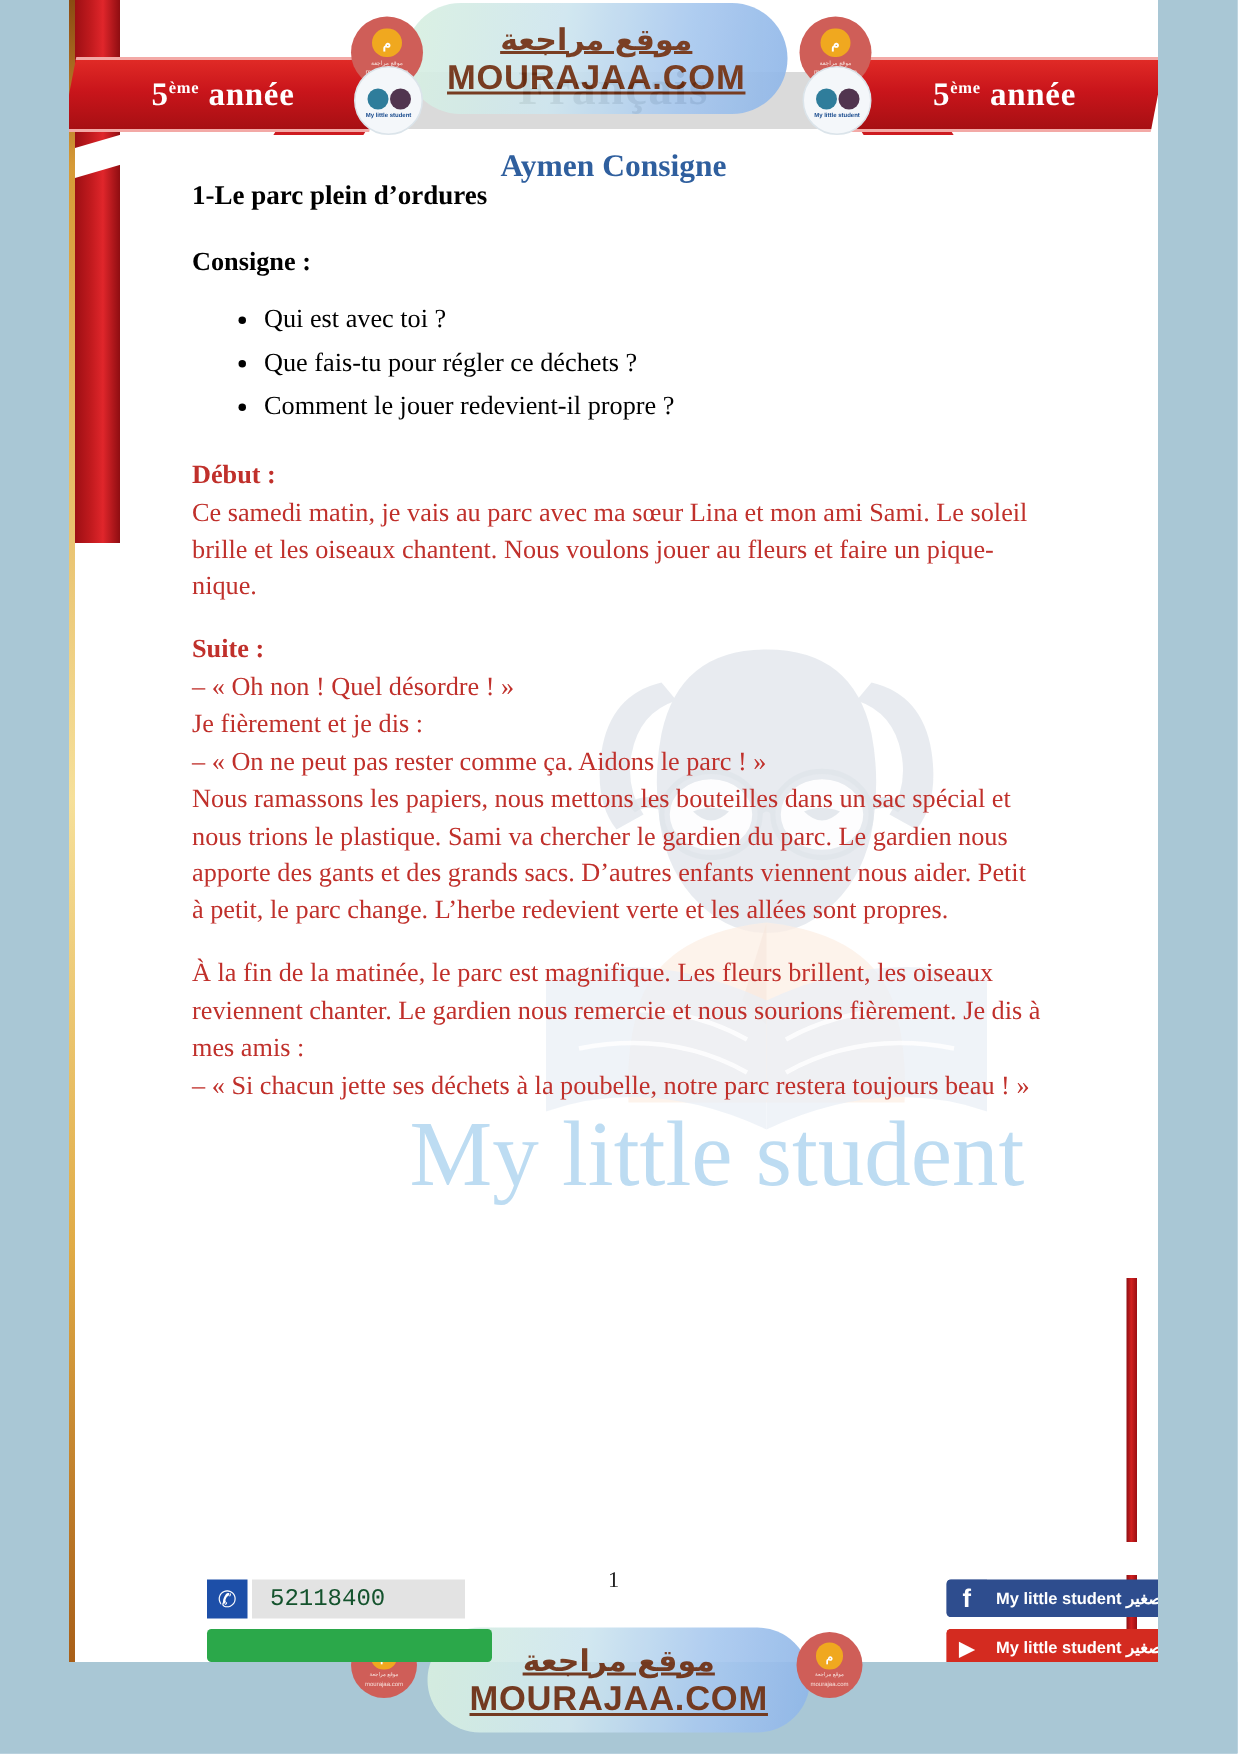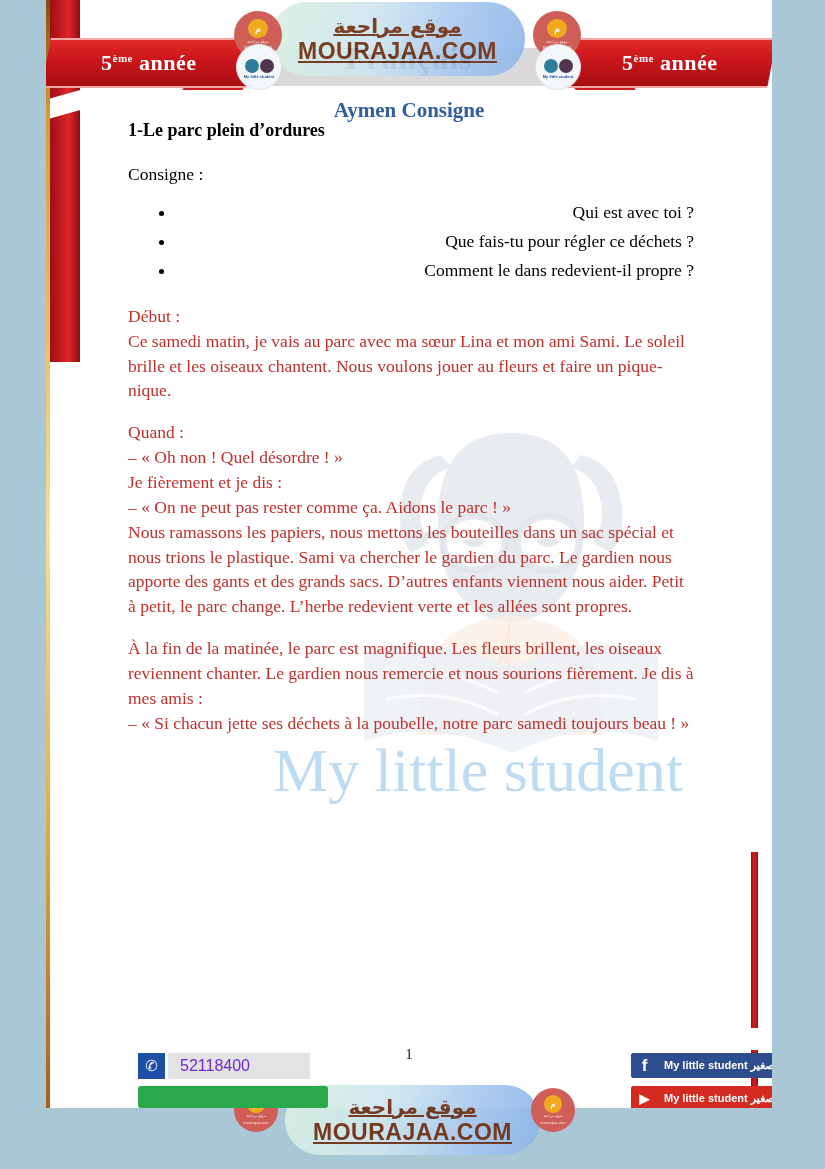--- a/index.html
+++ b/index.html
@@ -235,26 +235,26 @@
     left: 82px;
     top: 118px;
     width: 566px;
     color: #000;
     font-size: 17.5px;
     line-height: 1.42;
     z-index: 5;
   }
   #content p { margin: 0; }
   .exercise-title { font-weight: bold; font-size: 18px; margin-bottom: 18px !important; }
-  .section-head   { font-weight: normal; }
+  .section-head   { font-weight: bold; }
   .red            { color: #c0302b; }
   .red .section-head { color: #c0302b; }
   .blk-gap { height: 17px; }
   ul.questions { margin: 14px 0 0 0; padding-left: 48px; }
-  ul.questions li { margin-bottom: 4px; text-align: right; }
+  ul.questions li { margin-bottom: 4px; }
 
   
   #wm-illustration {
     position: absolute;
     left: 300px;
     top: 415px;
     width: 330px;
     height: 340px;
     opacity: .30;
     z-index: 1;
@@ -279,23 +279,23 @@
     position: absolute;
     left: 122px;
     top: 1053px;
     width: 142px;
     height: 26px;
     background: #e3e3e3;
     display: flex;
     align-items: center;
     padding-left: 12px;
     box-sizing: border-box;
-    font-family: Liberation Sans, sans-serif;
+    font-family: Liberation Mono, monospace;
     font-size: 16px;
-    color: #6d28d9;
+    color: #14532d;
     z-index: 6;
   }
   .phone-icon {
     position: absolute;
     left: 92px;
     top: 1053px;
     width: 27px;
     height: 26px;
     background: #1d4fa8;
     display: flex;
@@ -403,45 +403,45 @@
 
   <div id="content">
 
     <p class="exercise-title">1-Le parc plein d’ordures</p>
 
     <p class="section-head">Consigne :</p>
 
     <ul class="questions">
       <li>Qui est avec toi ?</li>
       <li>Que fais-tu pour régler ce déchets ?</li>
-      <li>Comment le dans redevient-il propre ?</li>
+      <li>Comment le jouer redevient-il propre ?</li>
     </ul>
 
     <div class="blk-gap"></div>
 
     <div class="red">
       <p class="section-head">Début :</p>
       <p>Ce samedi matin, je vais au parc avec ma sœur Lina et mon ami Sami. Le soleil brille et les oiseaux chantent. Nous voulons jouer au fleurs et faire un pique-nique.</p>
     </div>
 
     <div class="blk-gap"></div>
 
     <div class="red">
-      <p class="section-head">Quand :</p>
+      <p class="section-head">Suite :</p>
       <p>– « Oh non ! Quel désordre ! »</p>
       <p>Je fièrement et je dis :</p>
       <p>– « On ne peut pas rester comme ça. Aidons le parc ! »</p>
       <p>Nous ramassons les papiers, nous mettons les bouteilles dans un sac spécial et nous trions le plastique. Sami va chercher le gardien du parc. Le gardien nous apporte des gants et des grands sacs. D’autres enfants viennent nous aider. Petit à petit, le parc change. L’herbe redevient verte et les allées sont propres.</p>
     </div>
 
     <div class="blk-gap"></div>
 
     <div class="red">
       <p>À la fin de la matinée, le parc est magnifique. Les fleurs brillent, les oiseaux reviennent chanter. Le gardien nous remercie et nous sourions fièrement. Je dis à mes amis :</p>
-      <p>– « Si chacun jette ses déchets à la poubelle, notre parc samedi toujours beau ! »</p>
+      <p>– « Si chacun jette ses déchets à la poubelle, notre parc restera toujours beau ! »</p>
     </div>
   </div>
 
   <svg id="wm-illustration" viewBox="0 0 330 340">
     <g fill="#9aa9bd" opacity="0.75">
       <path d="M95 40 q-34 8 -40 46 q-5 33 10 52 l18 -10 q-12 -18 -8 -40 q5 -28 30 -36 z"></path>
       <path d="M235 40 q34 8 40 46 q5 33 -10 52 l-18 -10 q12 -18 8 -40 q-5 -28 -30 -36 z"></path>
       <path d="M165 18 q-58 0 -70 56 q-5 26 -2 52 q3 34 22 56 q22 25 50 25 q28 0 50 -25 q19 -22 22 -56 q3 -26 -2 -52 q-12 -56 -70 -56 z"></path>
     </g>
     <g fill="#ffffff" opacity="0.92">

